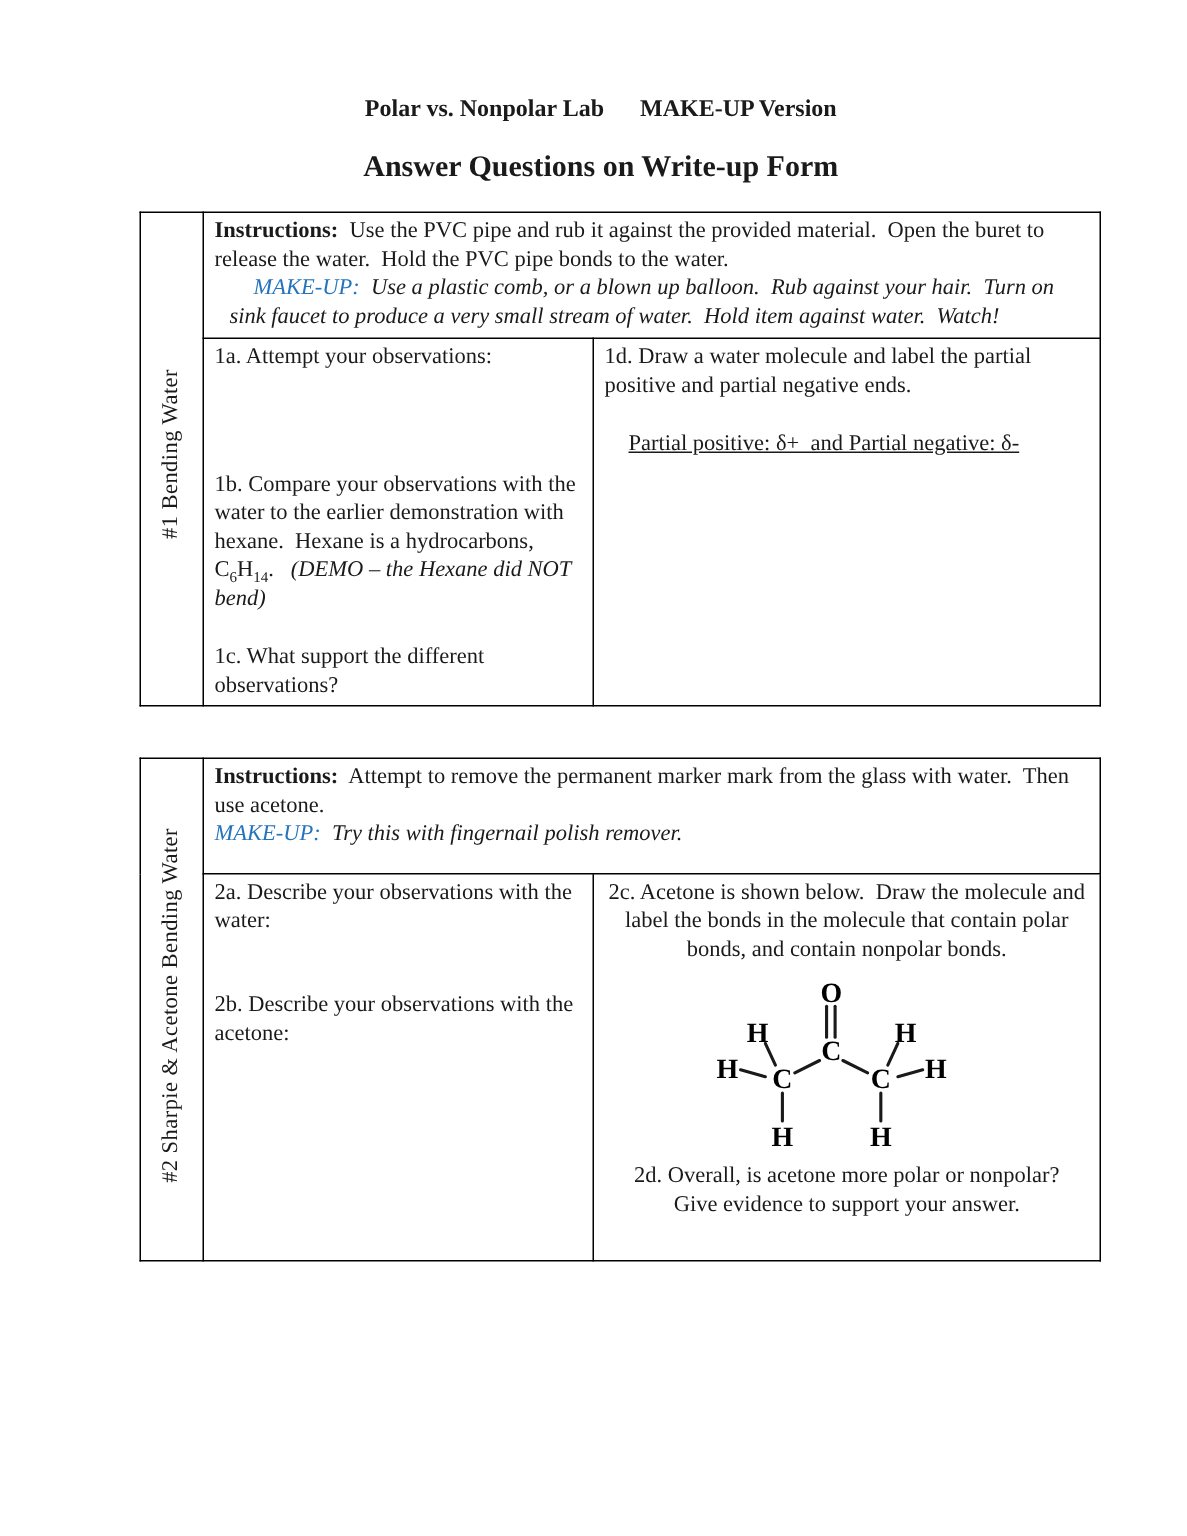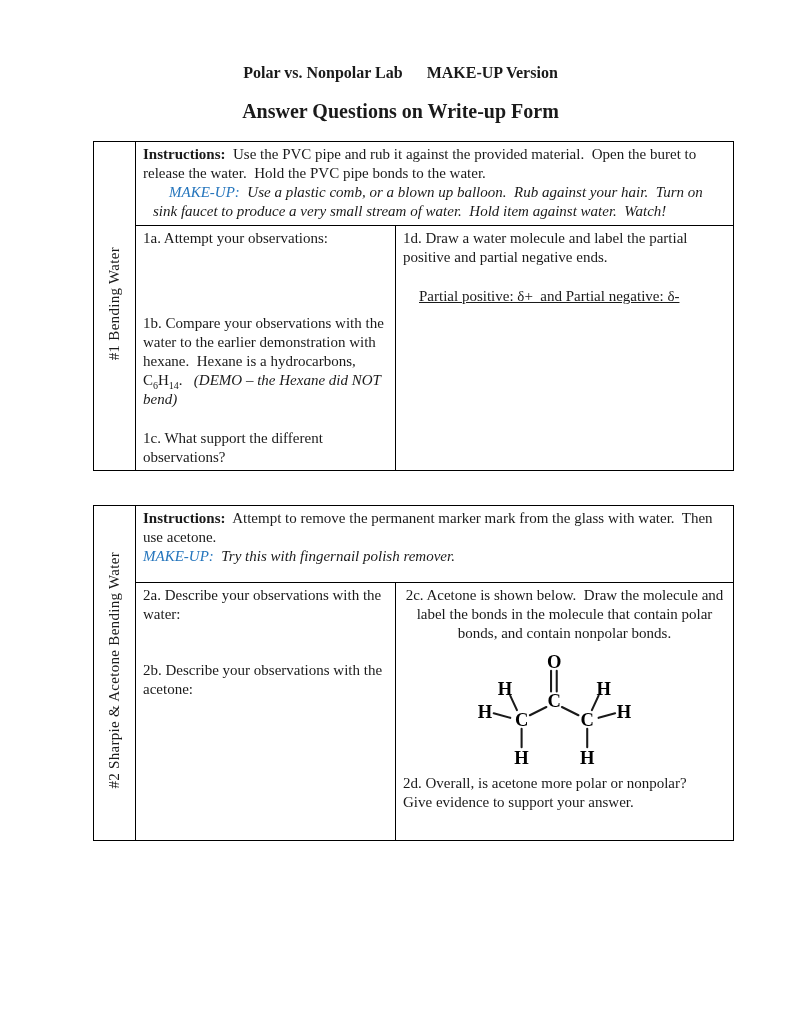--- a/index.html
+++ b/index.html
@@ -34,21 +34,21 @@
   .italic{font-style:italic;}
   .blue{font-style:italic;}
   p{margin:0;}
   .makeup1{margin-left:10px; text-indent:16px;}
   .q1b{margin-top:66px;}
   .q1c{margin-top:20px;}
   .pnote{margin-top:20px; margin-left:16px;text-decoration:underline;}
   .q2b{margin-top:37px;font-family:Liberation Serif, serif;}
   .centertxt{text-align:center;}
   .molwrap{text-align:center; margin-top:4px;}
-  .q2d{margin-top:2px; text-align:left;}
+  .q2d{margin-top:2px; text-align:center;}
   sub{font-size:10px; line-height:0;}
   svg text{font-family:"Liberation Serif", serif; font-weight:bold; font-size:18px;}
   svg line{stroke:#1a1a1a; stroke-width:2; stroke-linecap:round;}
 </style>
 </head>
 <body>
 
 <div class="page">
 
   <p class="center title t">Polar vs. Nonpolar Lab      MAKE-UP Version</p>

